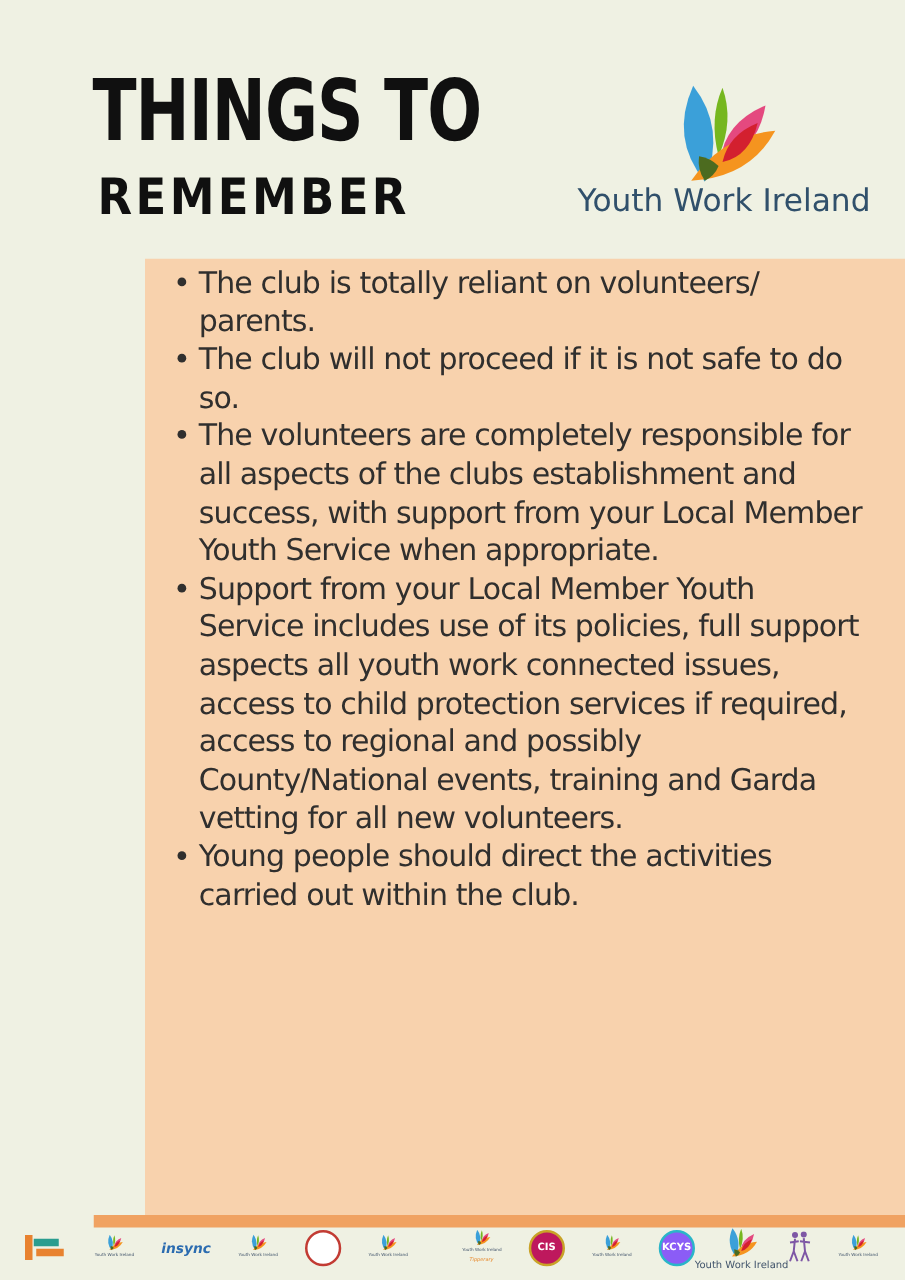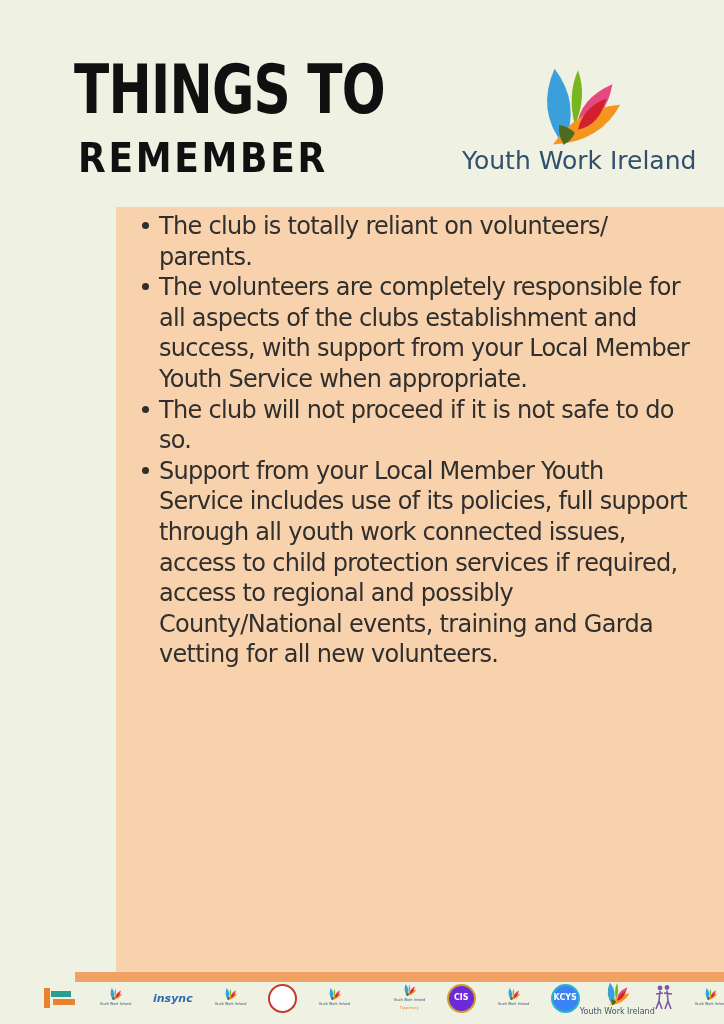--- a/index.html
+++ b/index.html
@@ -49,21 +49,21 @@
   }
   ul.bullets li::before{
     content:""; position:absolute; left:-17px; top:11px;
     width:7px; height:7px; border-radius:50%;
     background:var(--body-text,#302f2e);
   }
   
   .partner-strip{
     position:absolute; left:0; right:0; bottom:0; height:44px;
     display:flex; align-items:center; justify-content:space-between;
-    padding:0 2px 4px 44px;
+    padding:0 2px 4px 20px;
   }
   .plogo{display:flex; flex-direction:column; align-items:center; line-height:1;}
   .plogo .scaled{font-size:8px; transform:scale(.5); transform-origin:center top; white-space:nowrap;}
   .plogo .micro{font-size:8px; transform:scale(.42); transform-origin:center top; color:#41546b; white-space:nowrap; margin-top:1px;}
   .badge{display:flex; align-items:center; justify-content:center; border-radius:50%; color:#fff; font-weight:bold;}
   .txtlogo{font-weight:bold; font-style:italic; white-space:nowrap;}
   .ywi-large-label{font-size:8px; color:#41546b; white-space:nowrap; margin-top:1px;}
 </style>
 </head>
 <body>
@@ -82,33 +82,35 @@
     <path d="M60,84 Q66,56 96,44 Q88,78 60,84 Z" fill="#d3202f"></path>
     <path d="M36,78 Q48,80 56,88 Q52,98 42,103 Q34,92 36,78 Z" fill="#4c6b1f"></path>
   </svg></div>
     <div class="brand-text">Youth Work Ireland</div>
   </div>
 
   <section class="content-box">
     <ul class="bullets" id="bullet-list">
         <li>The club is totally reliant on volunteers/
 parents.</li>
+        <li>The club will not proceed if it is not safe to do
+so.</li>
         <li>The volunteers are completely responsible for
 all aspects of the clubs establishment and
 success, with support from your Local Member
 Youth Service when appropriate.</li>
-        <li>The club will not proceed if it is not safe to do
-so.</li>
         <li>Support from your Local Member Youth
 Service includes use of its policies, full support
-through all youth work connected issues,
+aspects all youth work connected issues,
 access to child protection services if required,
 access to regional and possibly
 County/National events, training and Garda
 vetting for all new volunteers.</li>
+        <li>Young people should direct the activities
+carried out within the club.</li>
       </ul>
   </section>
 
   <div class="accent-bar"></div>
 
   <footer class="partner-strip" id="partner-strip">
       <div class="plogo">
         <svg width="34" height="20">
       <rect x="0" y="0" width="6" height="20" fill="#e8822f"></rect>
       <rect x="7" y="3" width="20" height="6" fill="#2a9d8f"></rect>
@@ -161,36 +163,36 @@
     <path d="M56,78 Q46,40 60,8 Q72,42 56,78 Z" fill="#76b71f"></path>
     <path d="M58,82 Q62,44 104,26 Q96,72 58,82 Z" fill="#e4497f"></path>
     <path d="M28,103 Q60,56 114,52 Q88,100 28,103 Z" fill="#f5941f"></path>
     <path d="M60,84 Q66,56 96,44 Q88,78 60,84 Z" fill="#d3202f"></path>
     <path d="M36,78 Q48,80 56,88 Q52,98 42,103 Q34,92 36,78 Z" fill="#4c6b1f"></path>
   </svg>
         <span class="micro">Youth Work Ireland</span>
         <span class="scaled" style="color:#e78a2e;font-style:italic;">Tipperary</span>
       </div>
       <div class="plogo">
-        <span class="badge" style="width:25px;height:25px;background:#6d28d9;border:2.5px solid #c9a227;
+        <span class="badge" style="width:25px;height:25px;background:#be185d;border:2.5px solid #c9a227;
       color:#fff;font-size:8px;transform:scale(1);">CIS</span>
       </div>
       <div class="plogo">
         <svg width="15" height="14" viewBox="0 0 120 110">
     <path d="M42,104 Q6,60 30,6 Q64,50 42,104 Z" fill="#3ba0d9"></path>
     <path d="M56,78 Q46,40 60,8 Q72,42 56,78 Z" fill="#76b71f"></path>
     <path d="M58,82 Q62,44 104,26 Q96,72 58,82 Z" fill="#e4497f"></path>
     <path d="M28,103 Q60,56 114,52 Q88,100 28,103 Z" fill="#f5941f"></path>
     <path d="M60,84 Q66,56 96,44 Q88,78 60,84 Z" fill="#d3202f"></path>
     <path d="M36,78 Q48,80 56,88 Q52,98 42,103 Q34,92 36,78 Z" fill="#4c6b1f"></path>
   </svg>
         <span class="micro">Youth Work Ireland</span>
       </div>
       <div class="plogo">
-        <span class="badge" style="width:25px;height:25px;background:#3b82f6;border:2.5px solid #2ab5c8;
+        <span class="badge" style="width:25px;height:25px;background:#8b5cf6;border:2.5px solid #2ab5c8;
       color:#fff;font-size:8px;transform:scale(1);">KCYS</span>
       </div>
       <div class="plogo">
         <svg width="28" height="26" viewBox="0 0 120 110">
     <path d="M42,104 Q6,60 30,6 Q64,50 42,104 Z" fill="#3ba0d9"></path>
     <path d="M56,78 Q46,40 60,8 Q72,42 56,78 Z" fill="#76b71f"></path>
     <path d="M58,82 Q62,44 104,26 Q96,72 58,82 Z" fill="#e4497f"></path>
     <path d="M28,103 Q60,56 114,52 Q88,100 28,103 Z" fill="#f5941f"></path>
     <path d="M60,84 Q66,56 96,44 Q88,78 60,84 Z" fill="#d3202f"></path>
     <path d="M36,78 Q48,80 56,88 Q52,98 42,103 Q34,92 36,78 Z" fill="#4c6b1f"></path>

